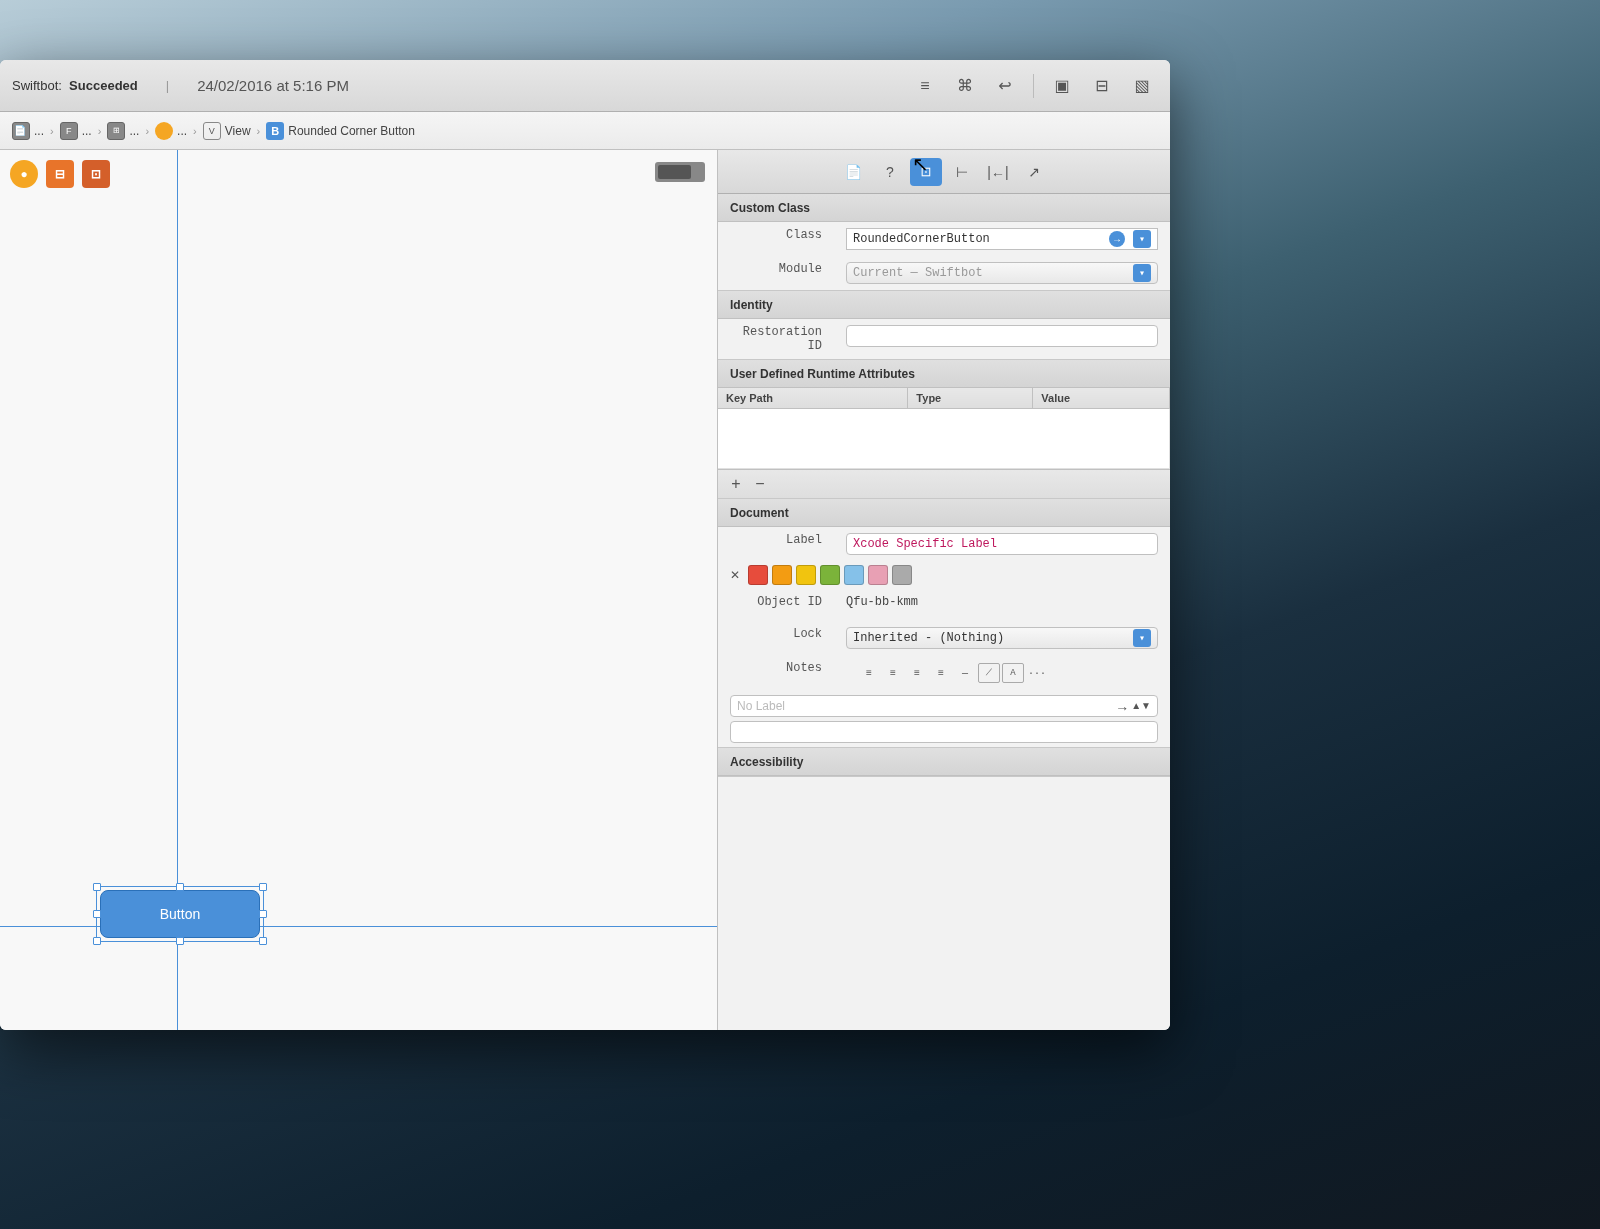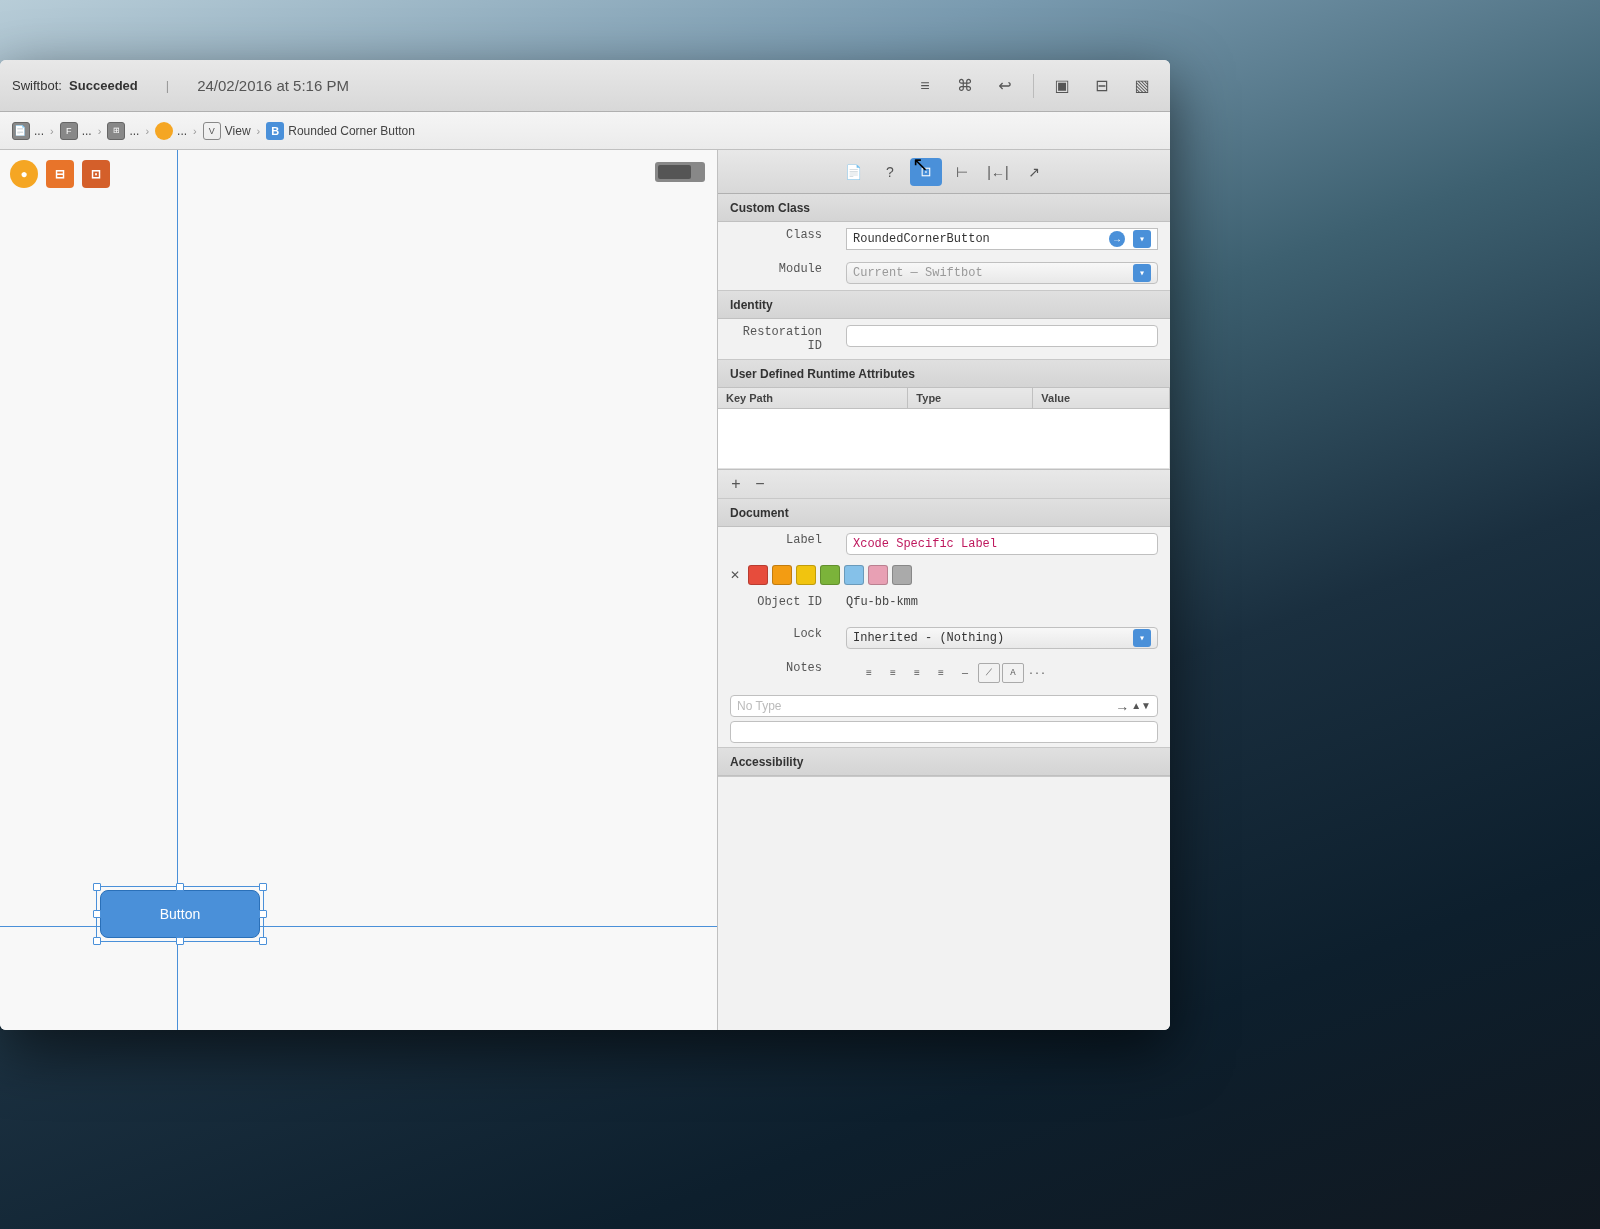--- a/index.html
+++ b/index.html
@@ -753,21 +753,21 @@
             <div class="notes-tool">≡</div>
             <div class="notes-tool">≡</div>
             <div class="notes-tool">—</div>
             <div class="notes-tool" style="border:1px solid #aaa;font-size:9px;">⟋</div>
             <div class="notes-tool" style="border:1px solid #aaa;font-size:9px;">A</div>
             <div class="notes-tool">···</div>
           </div>
         </div>
 
         <div class="font-select">
-          <span style="color:#bbb;">No Type</span>
+          <span style="color:#bbb;">No Label</span>
           <div style="display:flex;gap:2px;align-items:center;">
             <span class="font-arrow">→</span>
             <span style="font-size:10px;color:#555;display:flex;flex-direction:column;line-height:1;">▲▼</span>
           </div>
         </div>
 
         <div class="font-empty-row"></div>
       </div>
 
       <div class="inspector-section">

